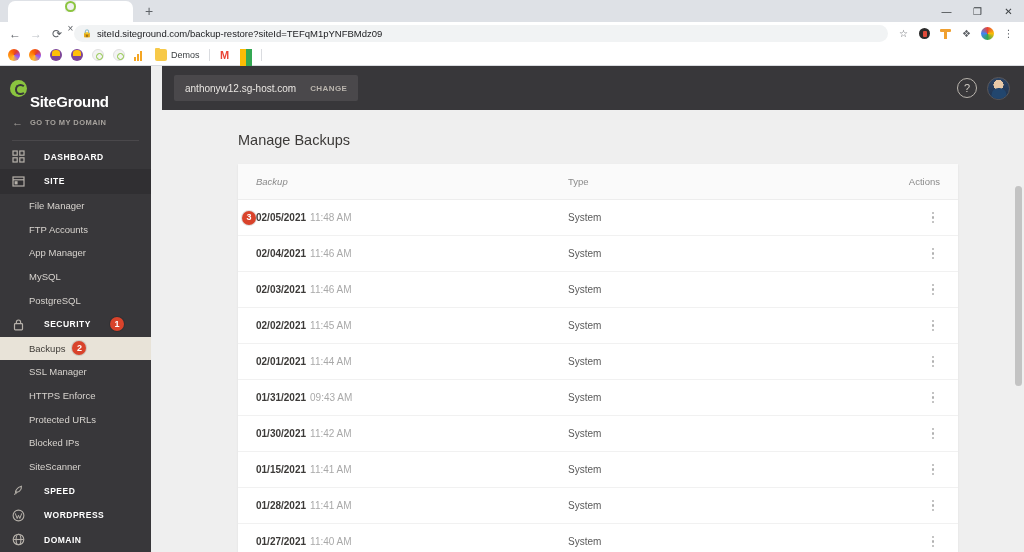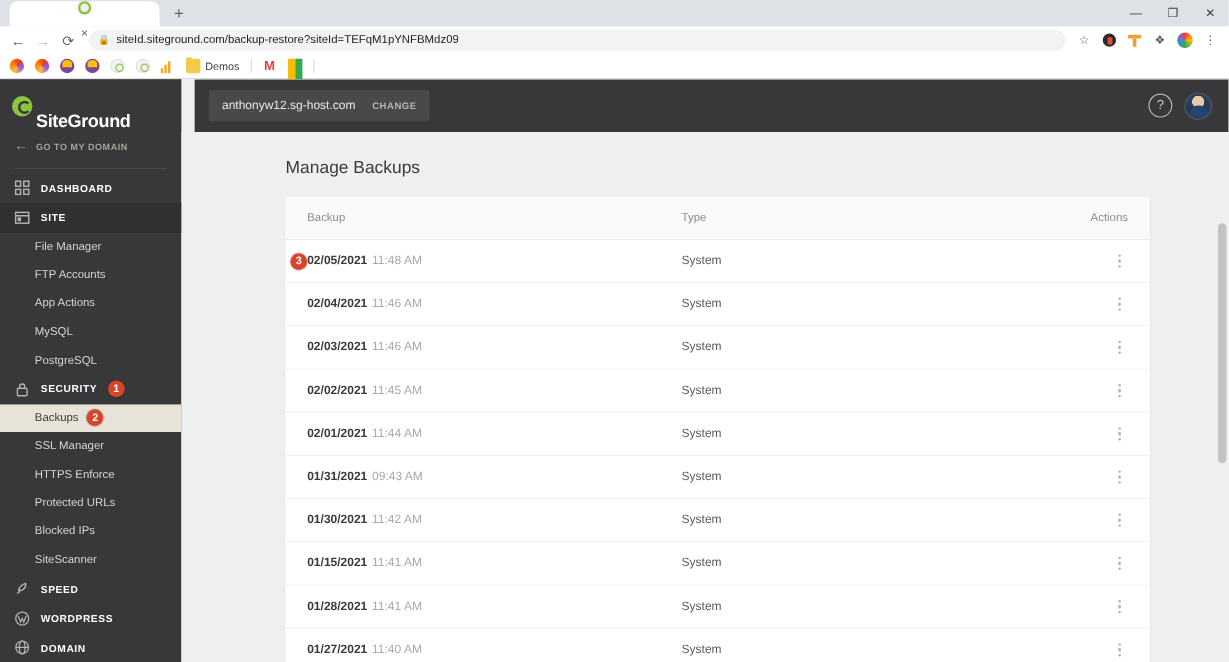--- a/index.html
+++ b/index.html
@@ -140,21 +140,21 @@
 
   .goback {
     height: 26px; display: flex; align-items: center; gap: 7px;
     padding-left: 12px; color: #a6a29d; cursor: pointer;
   }
   .goback-arrow { font-size: 11px; line-height: 1; }
   .goback-label { font-size: 7.5px; font-weight: bold; letter-spacing: 0.45px; }
   .sb-divider { height: 1px; background: #4a484b; margin: 4px 12px 4px 12px; }
 
   .nav-section {
-    height: 25px; display: flex; align-items: center; gap: 9px;
+    height: 25px; display: flex; align-items: center; gap: 19px;
     padding-left: 12px; cursor: pointer; position: relative;
   }
   .nav-section.active { background: #302f32; }
   .nav-section .sec-label {
     font-size: 8.5px; font-weight: bold; color: #fff; letter-spacing: 0.5px;
   }
   .nav-icon { width: 13px; height: 13px; flex: 0 0 13px; position: relative; color: #b6b1aa; }
   .nav-icon svg { display: block; width: 13px; height: 13px; }
 
   .nav-item {
@@ -218,21 +218,21 @@
     width: 720px; background: #fff;
     box-shadow: 0 1px 2px rgba(0,0,0,0.07);
   }
   .thead {
     height: 36px; background: #fafafa; border-bottom: 1px solid #ededed;
     display: flex; align-items: center;
   }
   .th {
     font-size: 9.5px; color: #8a8a8a;
   }
-  .col-backup { flex: 0 0 330px; padding-left: 18px; }
+  .col-backup { flex: 0 0 330px; padding-left: 18px; font-style: italic; }
   .col-type   { flex: 1; }
   .col-actions{ flex: 0 0 80px; text-align: right; padding-right: 18px; }
 
   .trow {
     height: 36px; display: flex; align-items: center;
     border-bottom: 1px solid #f1f1f1; background: #fff;
   }
   .cell-backup {
     flex: 0 0 330px; padding-left: 18px; font-size: 10px;
     display: flex; align-items: center; gap: 4px; position: relative;
@@ -383,21 +383,21 @@
         <span class="sec-label">SITE</span>
       </div>
 
       <div class="nav-item">
         <span class="item-label">File Manager</span>
       </div>
       <div class="nav-item">
         <span class="item-label">FTP Accounts</span>
       </div>
       <div class="nav-item">
-        <span class="item-label">App Actions</span>
+        <span class="item-label">App Manager</span>
       </div>
       <div class="nav-item">
         <span class="item-label">MySQL</span>
       </div>
       <div class="nav-item">
         <span class="item-label">PostgreSQL</span>
       </div>
 
       <div class="nav-section">
         <span class="nav-icon">

